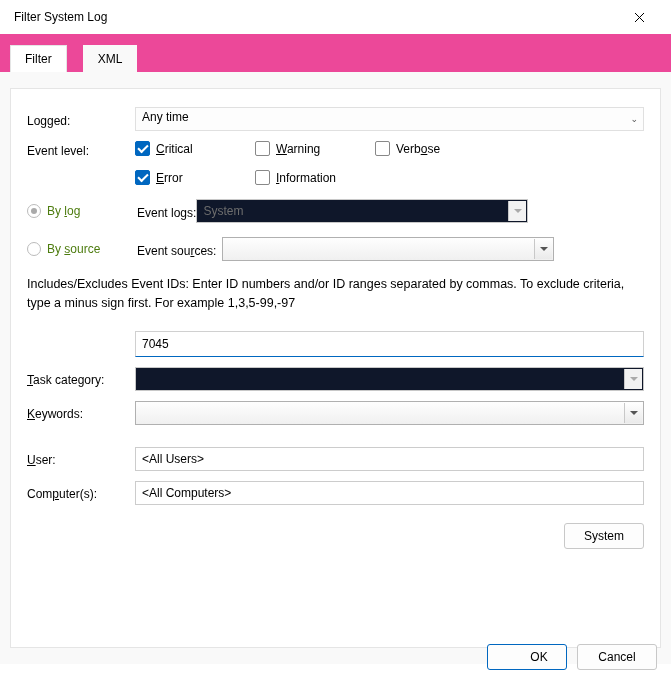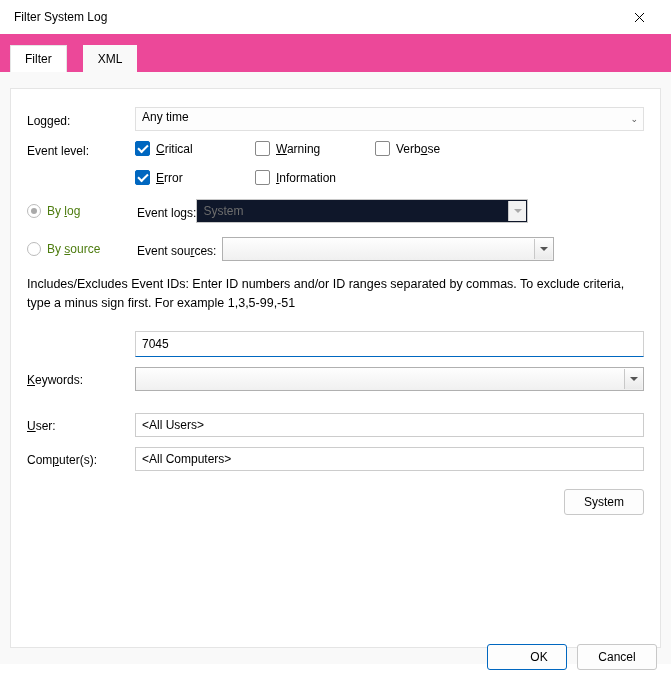--- a/index.html
+++ b/index.html
@@ -308,29 +308,40 @@
     <div class="field-col" style="max-width:332px;margin-left:2px">
       <div class="combo-box">
         <span></span>
         <div class="combo-btn">
               <div class="tri"></div>
             </div>
       </div>
     </div>
   </div>
 
-  <div class="help-text">Includes/Excludes Event IDs: Enter ID numbers and/or ID ranges separated by commas. To exclude criteria, type a minus sign first. For example 1,3,5-99,-51</div>
+  <div class="help-text">Includes/Excludes Event IDs: Enter ID numbers and/or ID ranges separated by commas. To exclude criteria, type a minus sign first. For example 1,3,5-99,-97</div>
 
   <div class="row">
     <div class="label-col"></div>
     <div class="field-col">
       <input class="eventid-input" value="7045" style="">
     </div>
   </div>
 
+  <div class="row">
+    <div class="label-col"><span class="u">T</span>ask category:</div>
+    <div class="field-col">
+      <div class="combo-box disabled">
+        <span></span>
+        <div class="combo-btn">
+              <div class="tri"></div>
+            </div>
+      </div>
+    </div>
+  </div>
 
   <div class="row" style="margin-bottom:22px">
     <div class="label-col"><span class="u">K</span>eywords:</div>
     <div class="field-col">
       <div class="combo-box">
         <span></span>
         <div class="combo-btn">
               <div class="tri"></div>
             </div>
       </div>

